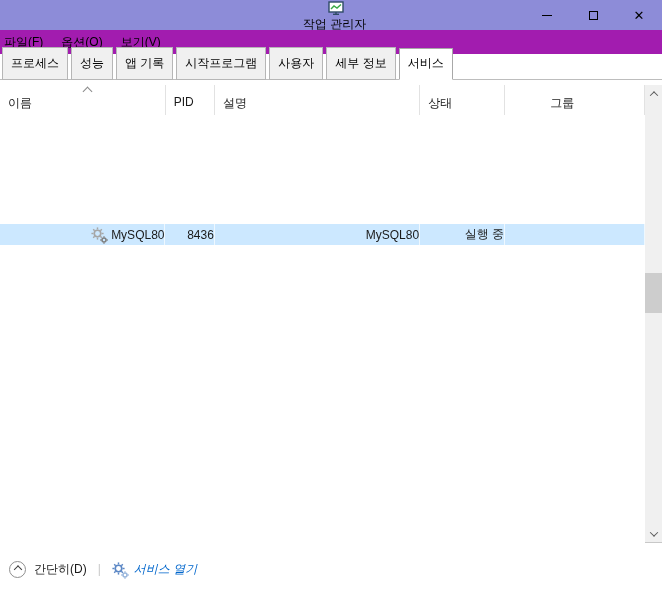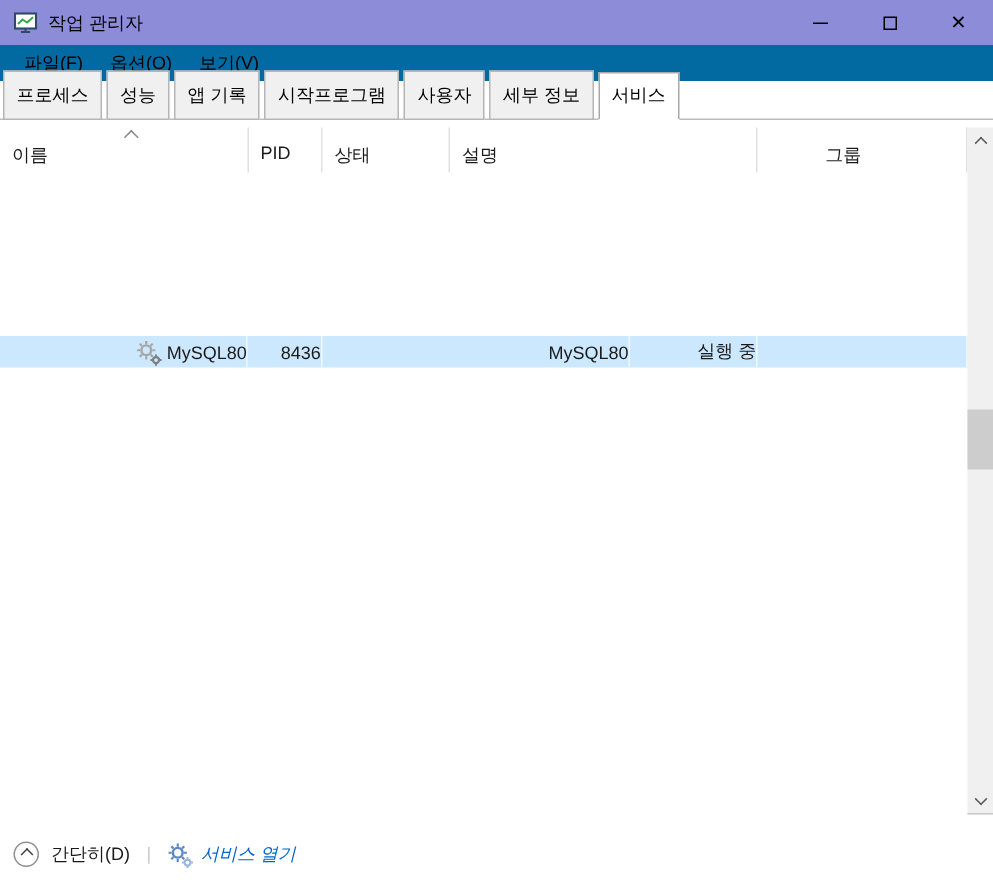--- a/index.html
+++ b/index.html
@@ -5,33 +5,33 @@
   * { margin:0; padding:0; box-sizing:border-box; }
   html,body { width:662px; height:590px; overflow:hidden; }
   body {
     position:relative; background:#ffffff;
     font-family:"Liberation Sans","DejaVu Sans",sans-serif;
     font-size:12px; color:#1a1a1a;
   }
 
   
   .titlebar { position:absolute; top:0; left:0; width:662px; height:30px;
-    background:var(--titlebar_bg,#8d8cd8); display:flex; align-items:center; }
+    background:var(--titlebar_bg,#8d8cd8); display:flex; align-items:center;flex-direction:column; }
   .app-icon { margin-left:9px; width:16px; height:16px; display:flex; align-items:center; }
   .title-text { margin-left:7px; color:#000; }
   .win-controls { position:absolute; right:0; top:0; height:30px; display:flex; }
   .win-btn { width:46px; height:30px; display:flex; align-items:center; justify-content:center;
     background:transparent; border:none; cursor:default; }
   .glyph-min { width:10px; height:1px; background:#000; }
   .glyph-max { width:9px; height:9px; border:1px solid #000; }
   .glyph-close { font-size:13px; color:#000; line-height:1; font-family:"DejaVu Sans",sans-serif; }
 
   
   .menubar { position:absolute; top:30px; left:0; width:662px; height:24px;
-    background:#0369a1; display:flex; align-items:center; padding-left:16px; }
+    background:#a21caf; display:flex; align-items:center; padding-left:4px; }
   .menu-item { margin-right:18px; color:#000; }
 
   
   .tabstrip { position:absolute; top:54px; left:0; width:662px; height:26px;
     display:flex; align-items:flex-end; padding-left:2px;
     border-bottom:1px solid #bdbdbd; background:#fff; }
   .tab { position:relative; margin-right:3px; margin-bottom:-1px;
     padding:7px 8px; background:#f0f0f0; border:1px solid #b6b6b6;
     color:#000; white-space:nowrap; z-index:1; }
   .tab.active { background:#fff; border-color:#a8a8a8; border-bottom:1px solid #fff;
@@ -125,22 +125,22 @@
   <span class="tab">사용자</span>
   <span class="tab">세부 정보</span>
   <span class="tab active">서비스</span>
 </div>
 
 <div class="table">
   <div class="header-row">
     <span class="sort-indicator"></span>
     <div class="hcell w1">이름</div>
     <div class="hcell w2">PID</div>
+    <div class="hcell w3">설명</div>
     <div class="hcell w4">상태</div>
-    <div class="hcell w3">설명</div>
     <div class="hcell w5">그룹</div>
   </div>
 
   <div class="tbody">
     <div class="service-row">
       <div class="cell name w1">
         <span class="gear-wrap row-gear">
           <svg class="gear-main" width="13" height="13" viewBox="0 0 16 16">
             <g fill="none" stroke="currentColor">
               <circle cx="8" cy="8" r="4" stroke-width="2"></circle>

